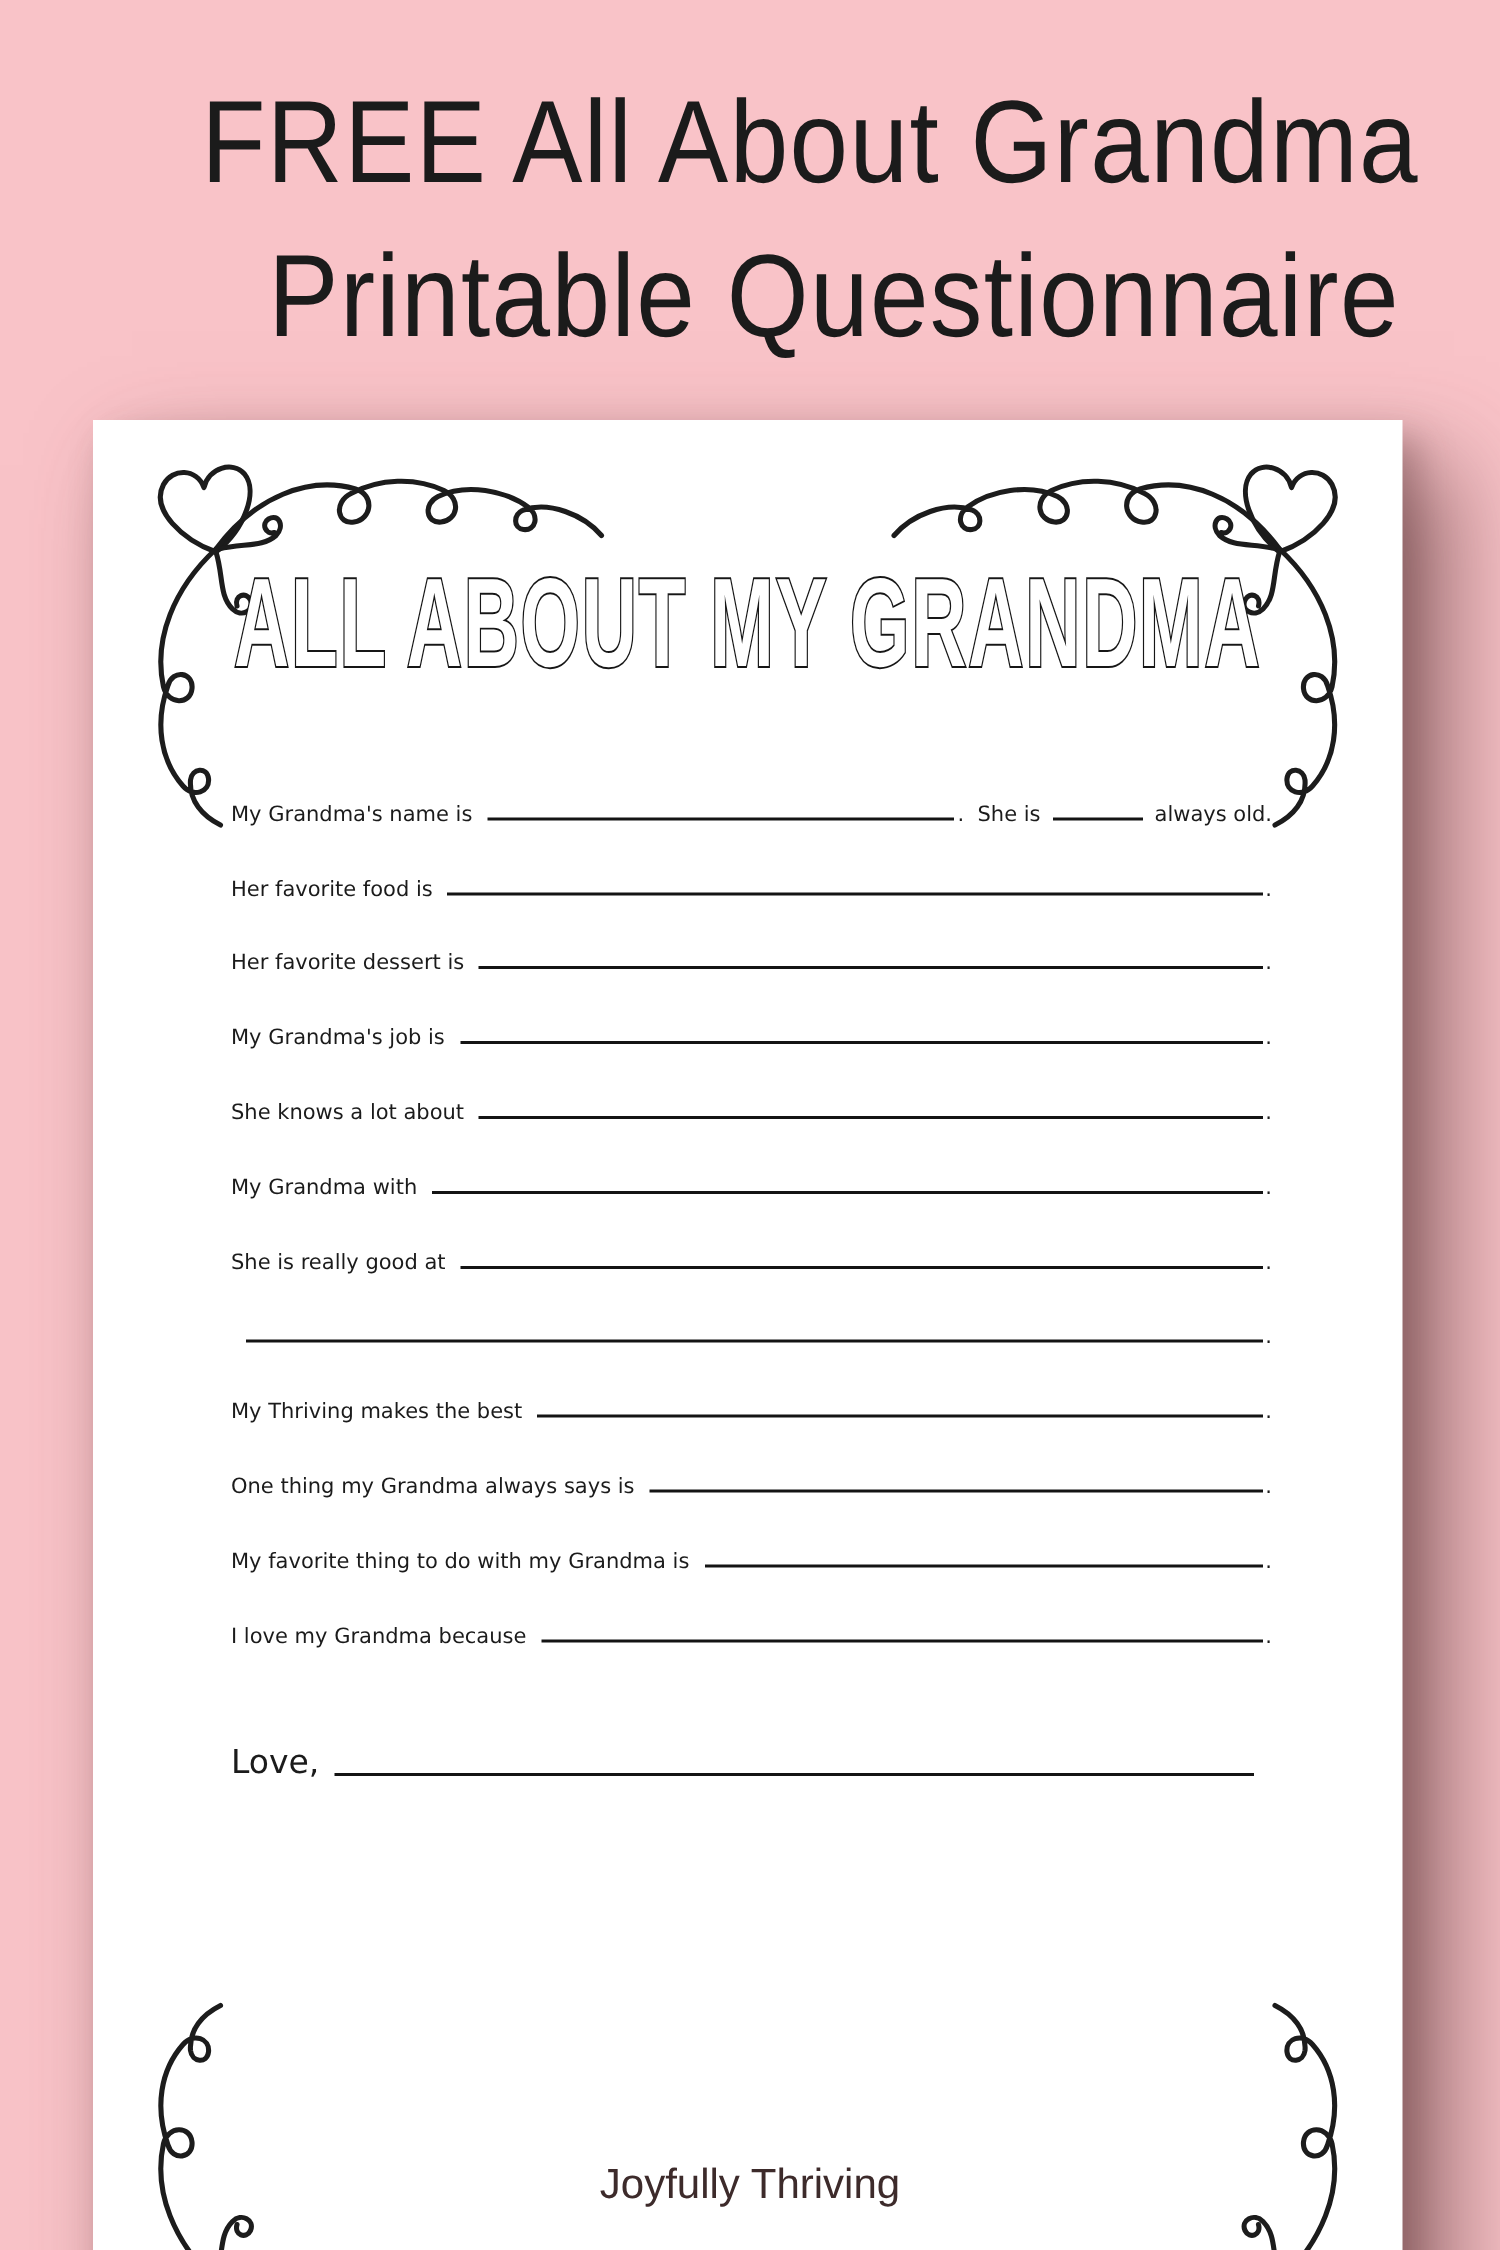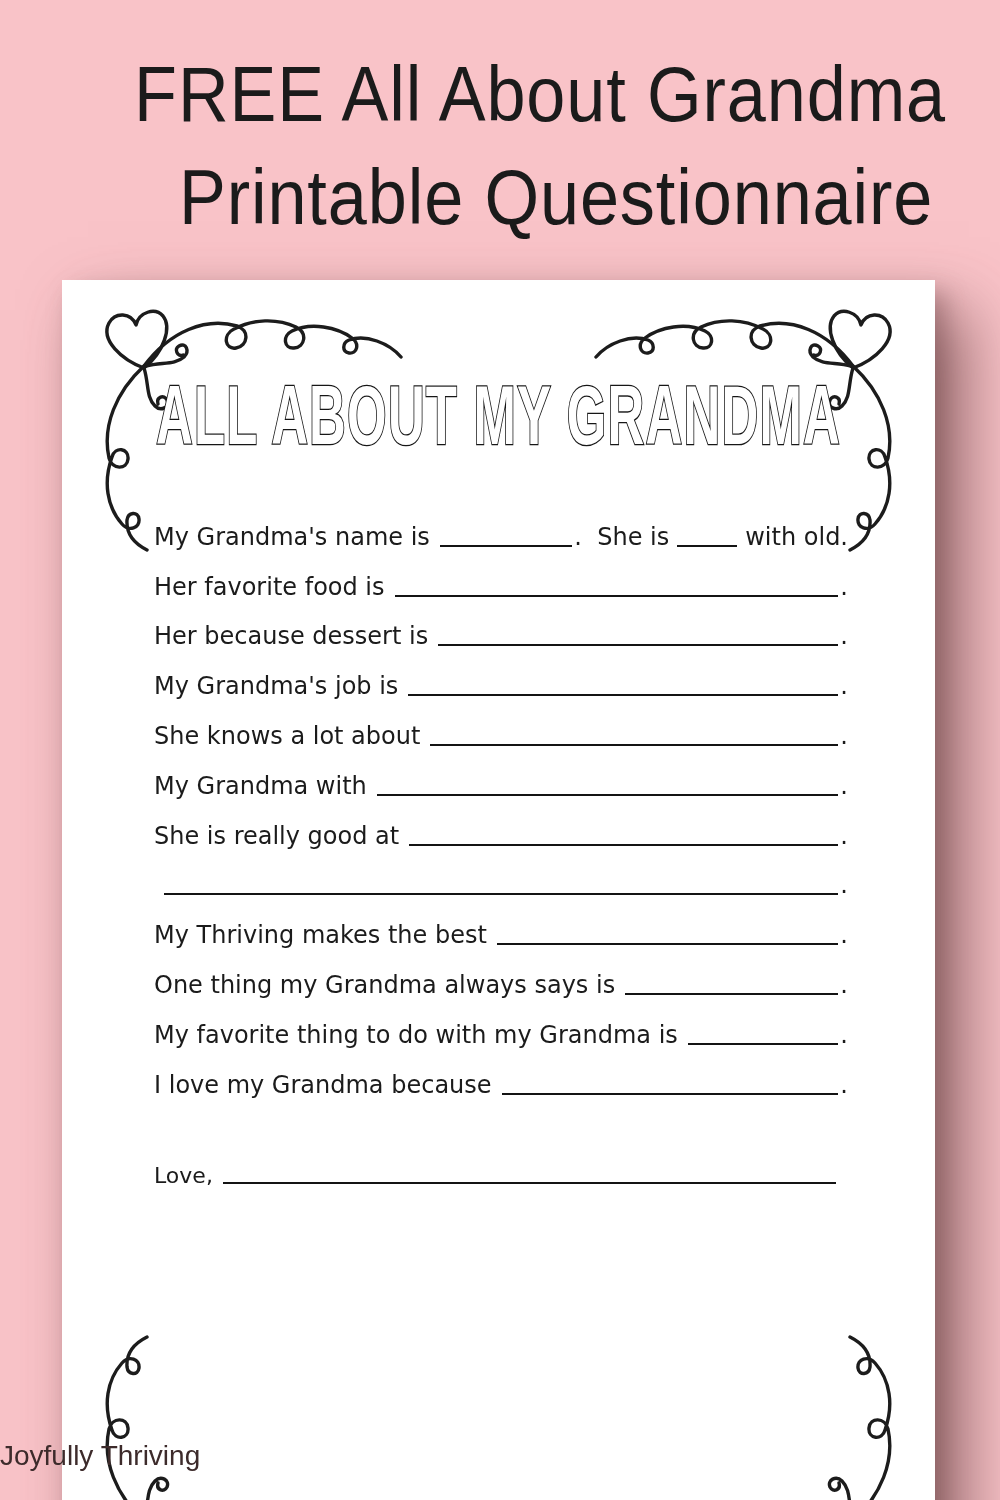--- a/index.html
+++ b/index.html
@@ -39,36 +39,36 @@
     font-family:"Liberation Sans",sans-serif;font-weight:bold;
     fill:#ffffff;stroke:#161616;stroke-width:2.6px;paint-order:stroke;
     letter-spacing:2px;
   }
 
   
   .questions{position:absolute;left:92px;right:87px;top:229px;}
   .q-line{
     display:flex;align-items:flex-end;height:49.8px;
     padding-bottom:8px;box-sizing:border-box;
-    font-size:24px;color:var(--ink,#1b1b1b);
+    font-size:14px;color:var(--ink,#1b1b1b);
   }
   .q-text{white-space:pre;}
   .blank{
     flex:1 1 auto;border-bottom:2.5px solid #141414;
     margin:0 2px 4px 10px;height:1px;
   }
   .blank.small{flex:0 0 60px;margin:0 8px 4px 8px;}
 
   
   .signature{position:absolute;left:92px;right:97px;top:866px;}
   .signature .q-line{height:50px;font-size:22px;}
 
   
   .footer-brand{
-    position:absolute;left:0;top:1440px;width:1000px;text-align:left;
+    position:absolute;left:0;top:1440px;width:1000px;text-align:center;
     font-family:"Liberation Sans",sans-serif;
     font-size:28px;line-height:1.15;color:var(--footer,#3d2b2b);
   }
 </style>
 </head>
 <body>
 
 <svg width="0" height="0" style="position:absolute" aria-hidden="true">
   <defs>
     <g id="flourish" fill="none" stroke="#1c1c1c" stroke-width="3.4" stroke-linecap="round" stroke-linejoin="round">
@@ -102,29 +102,29 @@
   <svg class="sheet-heading-svg" viewBox="0 0 695 92">
     <text x="347.5" y="78" text-anchor="middle" font-size="84" textLength="685" lengthAdjust="spacingAndGlyphs">ALL ABOUT MY GRANDMA</text>
   </svg>
 
   <div class="questions" id="questions">
       <div class="q-line">
         <span class="q-text">My Grandma's name is</span>
         <span class="blank"></span>
         <span class="q-text">.  She is</span>
         <span class="blank small"></span>
-        <span class="q-text">with old.</span>
+        <span class="q-text">always old.</span>
       </div>
       <div class="q-line">
         <span class="q-text">Her favorite food is</span>
         <span class="blank"></span>
         <span class="q-text">.</span>
       </div>
       <div class="q-line">
-        <span class="q-text">Her because dessert is</span>
+        <span class="q-text">Her favorite dessert is</span>
         <span class="blank"></span>
         <span class="q-text">.</span>
       </div>
       <div class="q-line">
         <span class="q-text">My Grandma's job is</span>
         <span class="blank"></span>
         <span class="q-text">.</span>
       </div>
       <div class="q-line">
         <span class="q-text">She knows a lot about</span>

